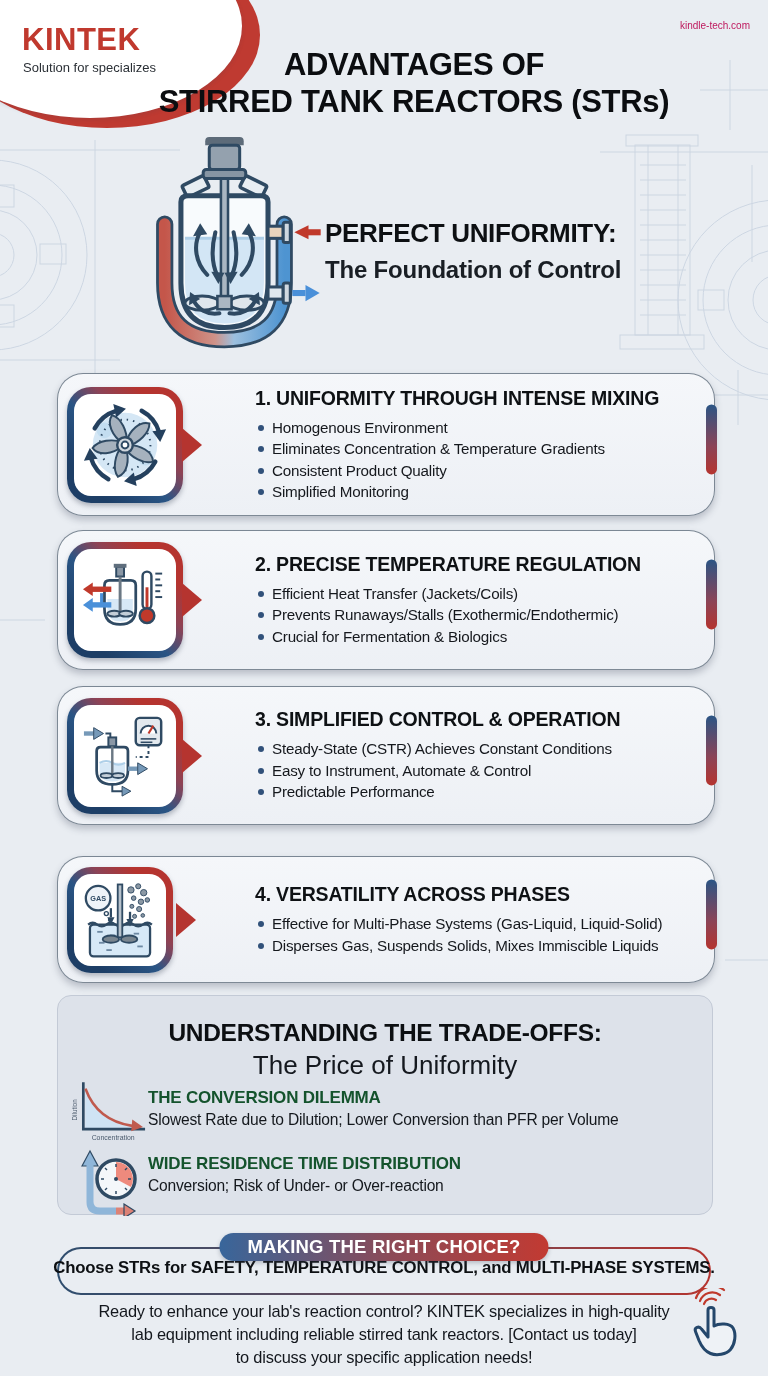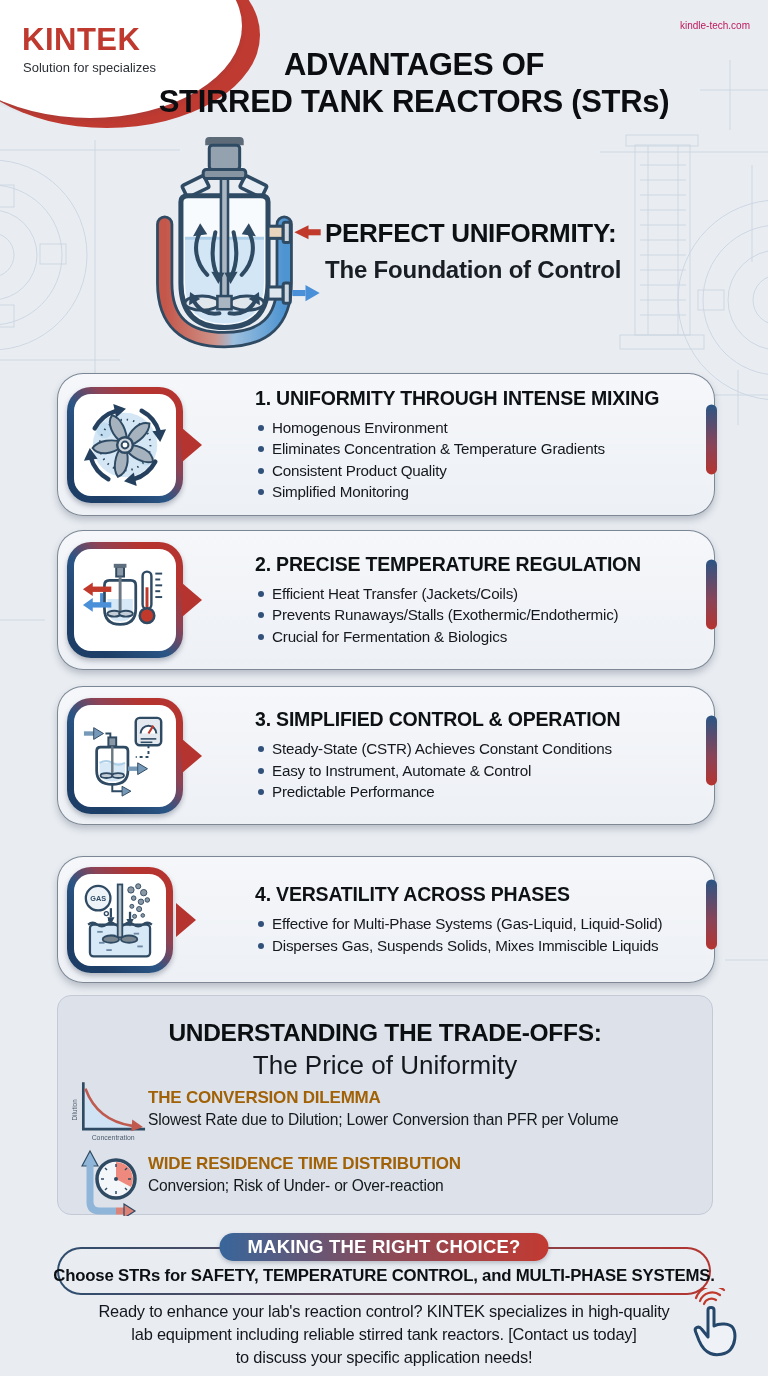--- a/index.html
+++ b/index.html
@@ -36,27 +36,27 @@
   .card-bullets li::before{content:"";position:absolute;left:3px;top:8px;width:6px;height:6px;border-radius:50%;background:#31517a;}
 
   
   .tradeoffs{position:absolute;left:57px;top:995px;width:656px;height:220px;background:#dde2ea;border:1px solid #c3cad6;border-radius:14px;box-sizing:border-box;}
   .to-heading{text-align:center;margin-top:23px;font-size:24.5px;font-weight:800;color:#0c0f12;letter-spacing:-.3px;}
   .to-subheading{text-align:center;margin-top:3px;font-size:26px;font-weight:400;color:#15191f;}
   .to-item-icon1{position:absolute;left:12px;top:82px;}
   .to-item-icon2{position:absolute;left:18px;top:150px;}
   .to-text1{position:absolute;left:90px;top:92px;}
   .to-text2{position:absolute;left:90px;top:158px;}
-  .to-item-title{font-size:17px;font-weight:800;color:#a16207;letter-spacing:-.2px;}
+  .to-item-title{font-size:17px;font-weight:800;color:#14532d;letter-spacing:-.2px;}
   .to-item-desc{font-size:15.6px;font-weight:500;color:#14181d;margin-top:3px;white-space:nowrap;letter-spacing:-.2px;}
 
   
   .choice-banner{position:absolute;left:50%;transform:translateX(-50%);top:1233px;height:28px;padding:0 28px;border-radius:15px;background:linear-gradient(90deg,#38669b,#8c4a57 52%,#c23a32);color:#fff;font-size:18.5px;font-weight:800;letter-spacing:.2px;display:flex;align-items:center;z-index:6;box-shadow:0 2px 4px rgba(60,70,90,.3);}
   .choice-box{position:absolute;left:57px;top:1247px;width:654px;height:48px;border-radius:25px;background:linear-gradient(90deg,#2e4d6e,#6f4a58 55%,#b5342f);padding:2px;box-sizing:border-box;z-index:5;}
-  .choice-inner{width:100%;height:100%;border-radius:23px;background:#e9edf2;display:flex;align-items:flex-end;justify-content:center;box-sizing:border-box;padding-bottom:7px;}
+  .choice-inner{width:100%;height:100%;border-radius:23px;background:#e9edf2;display:flex;align-items:flex-end;justify-content:center;box-sizing:border-box;padding-bottom:15px;}
   .choice-statement{font-size:16.8px;font-weight:800;color:#0d1013;letter-spacing:-.2px;white-space:nowrap;}
 
   
   .footer-text{position:absolute;left:30px;right:30px;top:1300px;text-align:center;font-size:16.4px;line-height:23px;font-weight:500;color:#13171d;letter-spacing:-.2px;}
   .hand-wrap{position:absolute;right:20px;top:1288px;width:60px;height:80px;}
 </style>
 </head>
 <body>
 
 <div id="page">

